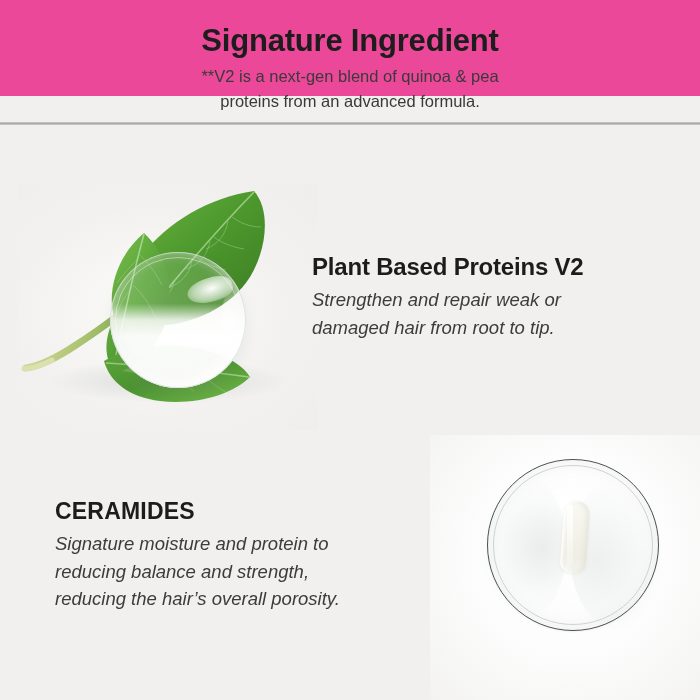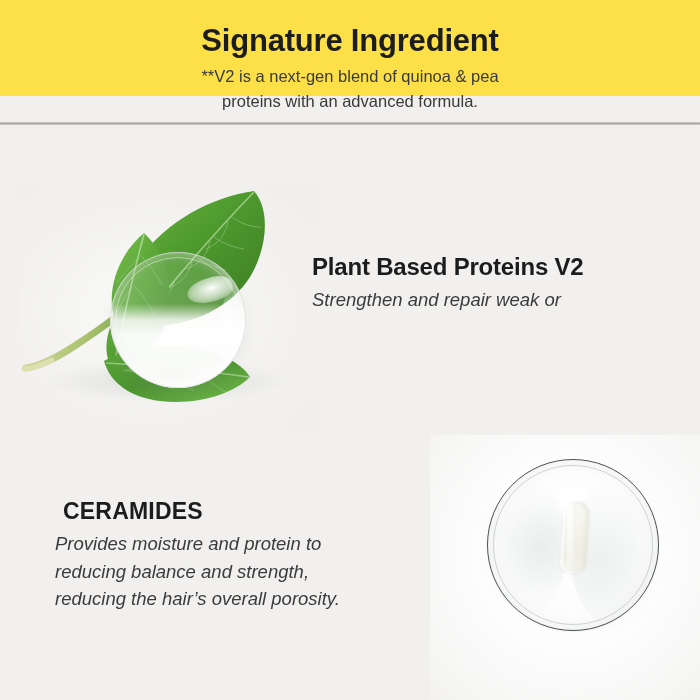--- a/index.html
+++ b/index.html
@@ -24,21 +24,21 @@
     background: #f1f0ef;
   }
 
   
   .header {
     position: absolute;
     left: 0;
     top: 0;
     width: 700px;
     height: 96px;
-    background: #fde047;
+    background: #ec4899;
     text-align: center;
   }
   .header-title {
     position: absolute;
     left: 0;
     right: 0;
     top: 22px;
     font-size: 31px;
     font-weight: bold;
     color: #1d1d1d;
@@ -258,41 +258,40 @@
     font-size: 24px;
     font-weight: bold;
     color: #1c1c1c;
     line-height: 30px;
     letter-spacing: -0.2px;
     margin: 0 0 4px 0;
   }
   .blk-title.caps {
     font-size: 23px;
     letter-spacing: 0.2px;
-    margin-left: 8px;
   }
   .blk-desc {
     font-size: 18.5px;
     font-weight: normal;
     color: #3c3c3c;
     line-height: 27.5px;
     font-style: italic;
   }
   .blk-desc span { display: block; }
 </style>
 </head>
 <body>
 
 <div class="page">
 
   <div class="header">
     <div class="header-title">Signature Ingredient</div>
     <div class="header-sub">
       <span>**V2 is a next-gen blend of quinoa &amp; pea</span>
-      <span>proteins with an advanced formula.</span>
+      <span>proteins from an advanced formula.</span>
     </div>
   </div>
   <div class="divider"></div>
 
   <div class="body-area">
 
     <div class="leaf-art">
       <div class="soft-bg"></div>
 
       <svg width="300" height="245" viewBox="0 0 300 245">
@@ -369,37 +368,38 @@
         <div class="hl-rim"></div>
         <div class="hl-main"></div>
         <div class="hl-edge"></div>
       </div>
     </div>
 
     <div class="block-protein">
       <div class="blk-title">Plant Based Proteins V2</div>
       <div class="blk-desc">
         <span>Strengthen and repair weak or</span>
+        <span>damaged hair from root to tip.</span>
       </div>
     </div>
 
     <div class="dish-art">
       <div class="dish-bg"></div>
       <div class="dish-outer"></div>
       <div class="dish-glass-flare"></div>
       <div class="dish-glass-flare2"></div>
       <div class="dish-rim"></div>
       <div class="dish-rim-inner"></div>
       <div class="dish-cream"></div>
       <div class="dish-cream-hl"></div>
     </div>
 
     <div class="block-ceramides">
       <div class="blk-title caps">CERAMIDES</div>
       <div class="blk-desc">
-        <span>Provides moisture and protein to</span>
+        <span>Signature moisture and protein to</span>
         <span>reducing balance and strength,</span>
         <span>reducing the hair’s overall porosity.</span>
       </div>
     </div>
 
   </div>
 </div>
 
 </body></html>

